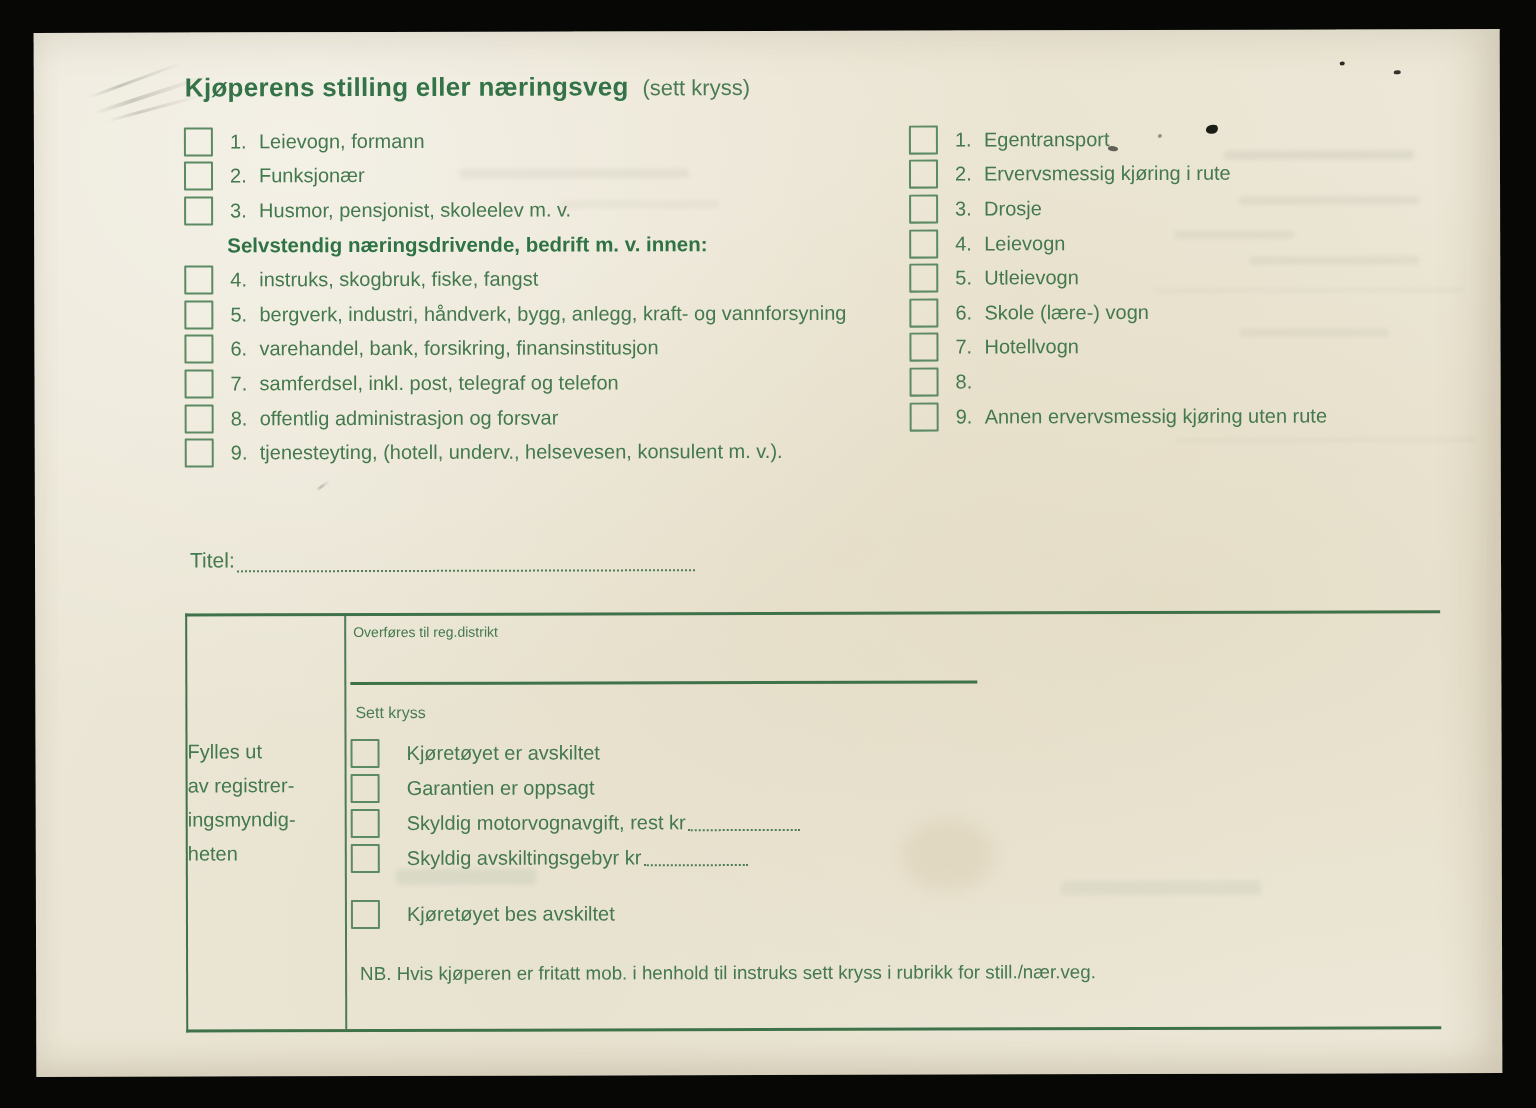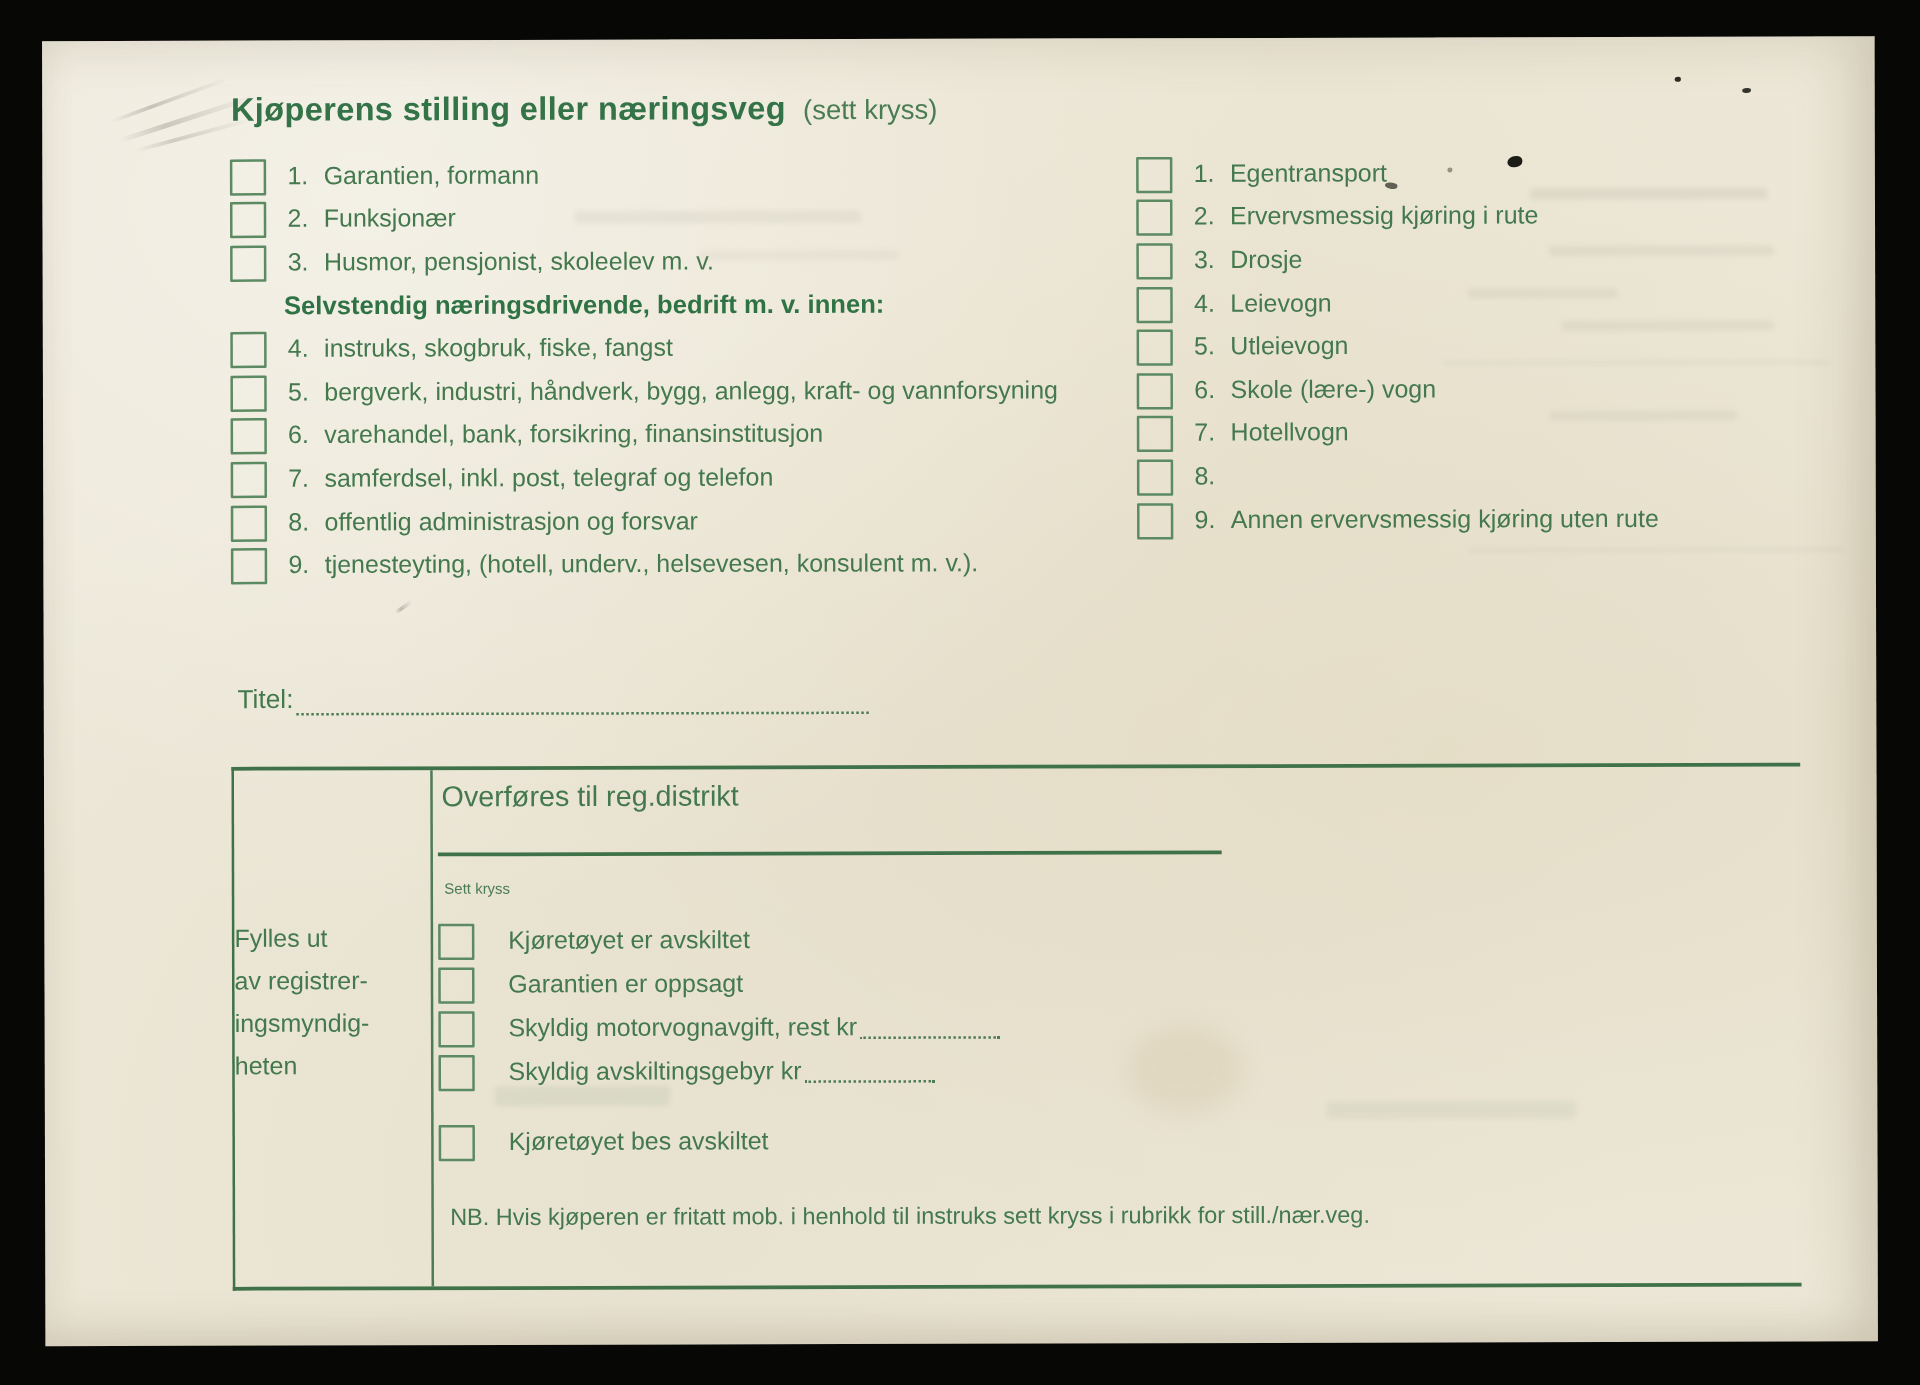--- a/index.html
+++ b/index.html
@@ -33,23 +33,23 @@
   .titel{position:absolute;left:155px;top:516px;display:flex;align-items:flex-end;}
   .titel .t-lbl{font-size:21px;color:#44794e;}
   .titel .t-leader{display:inline-block;width:458px;height:17px;border-bottom:2.5px dotted #4d7c55;margin-left:2px;}
   
   .regbox{
     position:absolute;left:150px;top:581px;width:1253px;height:413px;
     border-top:3px solid #3f7249;border-bottom:3px solid #3f7249;border-left:2.5px solid #3f7249;
   }
   .regbox .divider{position:absolute;left:157px;top:0;bottom:0;width:2px;background:#4d7c55;}
   .side-label{position:absolute;left:0;top:118px;width:157px;font-size:20px;line-height:34px;color:#44794e;}
-  .transfer{position:absolute;left:166px;top:8px;font-size:23px;color:#44794e;}
+  .transfer{position:absolute;left:166px;top:8px;font-size:14px;color:#44794e;}
   .rule{position:absolute;left:163px;top:66px;width:627px;height:2.5px;background:#3f7249;}
-  .settkryss{position:absolute;left:168px;top:88px;font-size:12px;color:#4a7c53;}
+  .settkryss{position:absolute;left:168px;top:88px;font-size:16px;color:#4a7c53;}
   .boxrows{position:absolute;left:163px;top:120px;}
   .boxrow{display:flex;align-items:center;height:35px;}
   .boxrow.gap{margin-top:21px;}
   .cb2{width:25px;height:25px;border:2px solid #5c8a63;border-radius:1px;flex:none;}
   .boxrow .lbl{margin-left:27px;text-align:right;}
   .kr-leader{display:inline-block;height:15px;border-bottom:2.2px dotted #4d7c55;margin-left:2px;}
   .kr-leader.w1{width:112px;} .kr-leader.w2{width:104px;}
   .nb{position:absolute;left:172px;top:347px;font-size:18.8px;color:#44794e;white-space:nowrap;}
   
   .artifact{position:absolute;pointer-events:none;}
@@ -66,21 +66,21 @@
 
   <div class="hdr" style="left:151px;top:40px;">
     <span>Kjøperens stilling eller næringsveg</span>
     <span class="suffix">&nbsp;<span>(sett kryss)</span></span>
   </div>
 
   <div class="col" style="left:150px;top:92px;">
     <div class="item-row">
       <span class="cb"></span>
       <span class="num">1.</span>
-      <span class="lbl">Garantien, formann</span>
+      <span class="lbl">Leievogn, formann</span>
     </div>
     <div class="item-row">
       <span class="cb"></span>
       <span class="num">2.</span>
       <span class="lbl">Funksjonær</span>
     </div>
     <div class="item-row">
       <span class="cb"></span>
       <span class="num">3.</span>
       <span class="lbl">Husmor, pensjonist, skoleelev m. v.</span>

